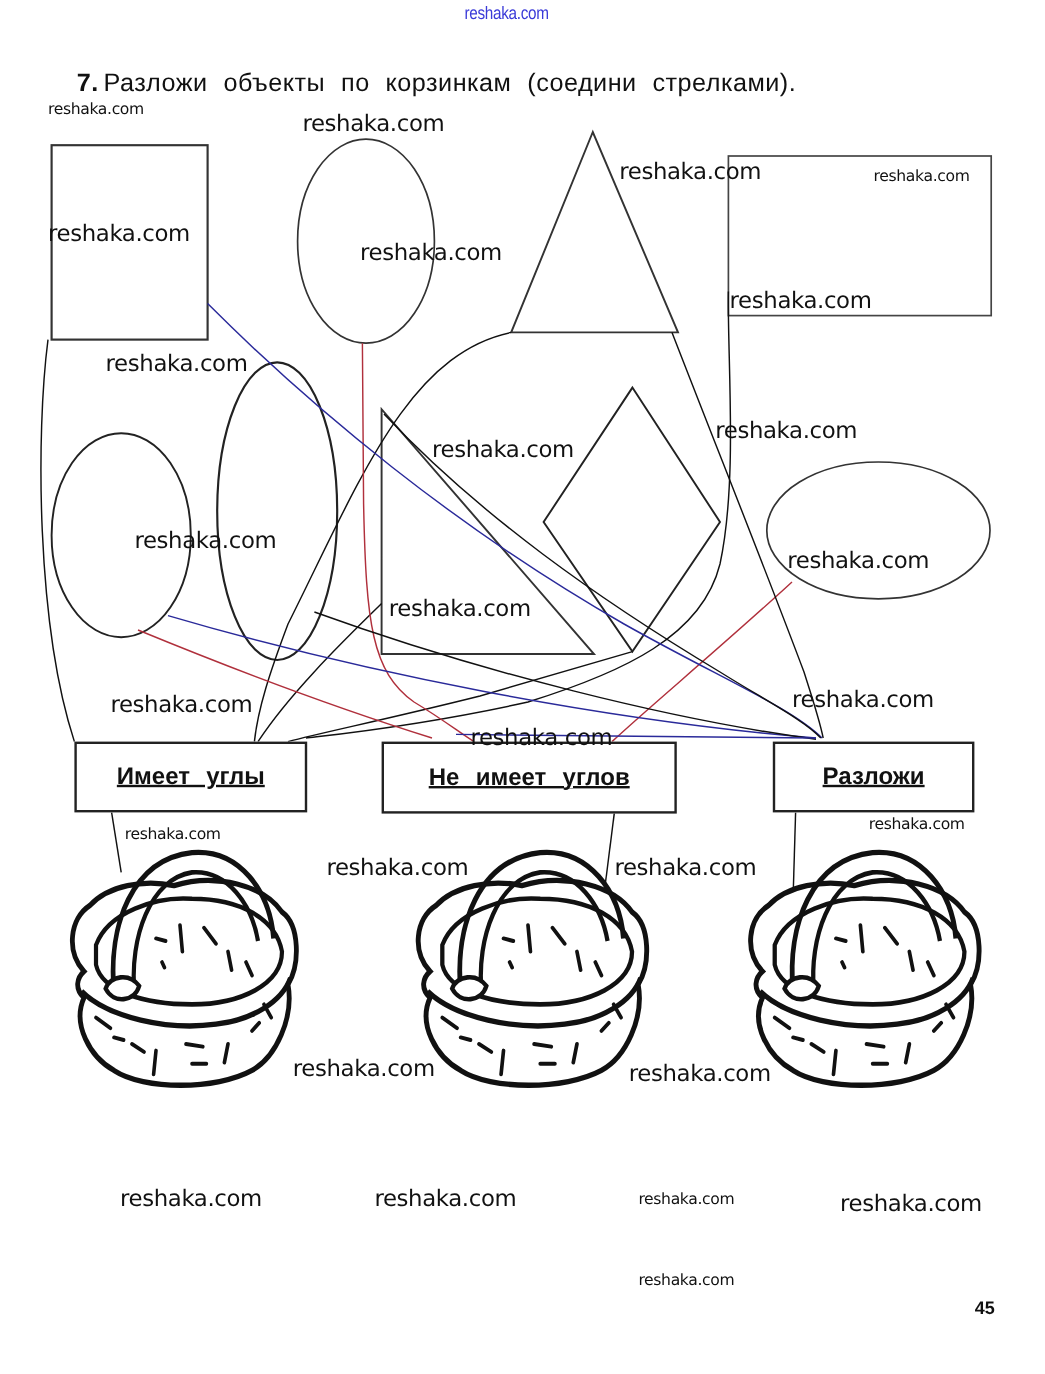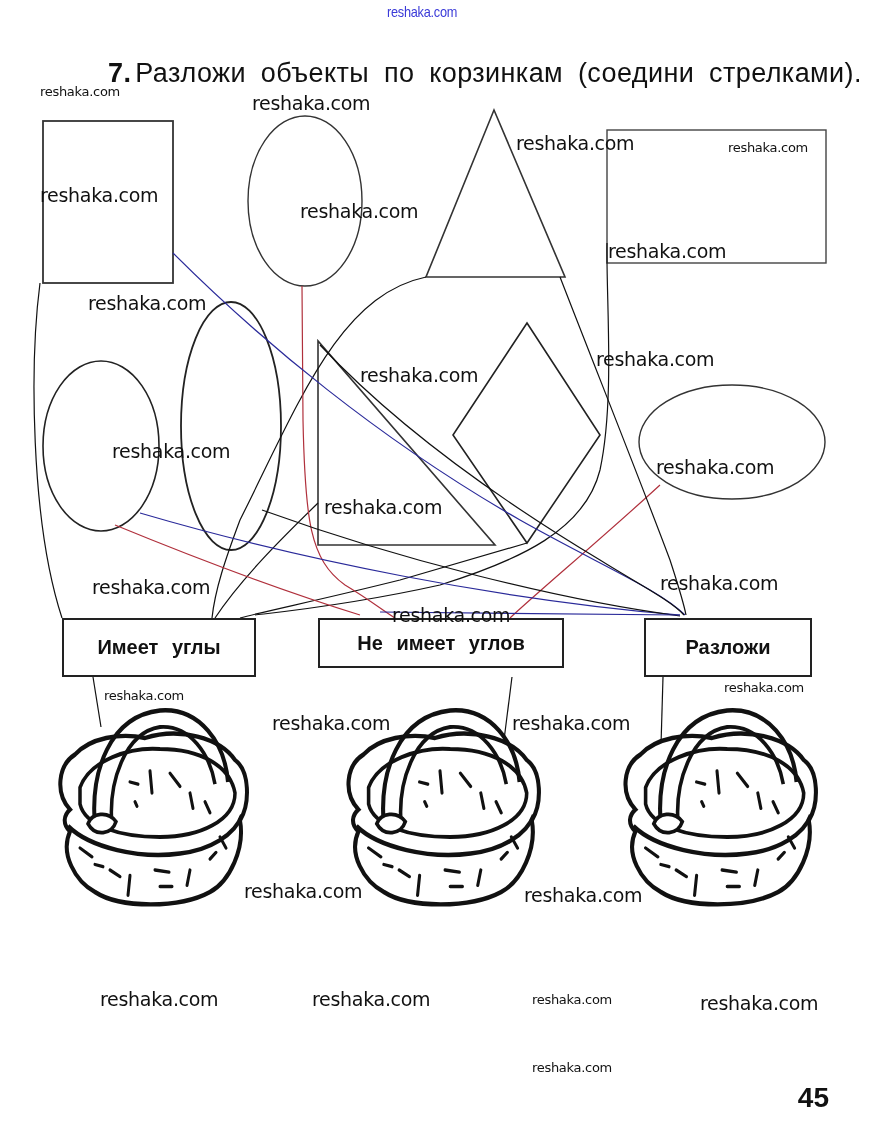--- a/index.html
+++ b/index.html
@@ -2,24 +2,24 @@
 <html><head>
   <meta charset="utf-8">
   <style>
     html, body { margin: 0; padding: 0; background: #ffffff; }
     body { width: 871px; height: 1145px; position: relative; overflow: hidden; font-family: "Liberation Sans", sans-serif; color: #111; }
     .abs { position: absolute; }
     .wm { position: absolute; font-family: "DejaVu Sans", sans-serif; color: #111; white-space: nowrap; letter-spacing: -0.3px; }
     .wm.big { font-size: 19px; }
     .wm.small { font-size: 13px; }
     .wm.top { font-size: 15px; color: #3a3ad8; font-family: "Liberation Sans Narrow", "Liberation Sans", sans-serif; transform: scaleX(0.85); transform-origin: left; }
-    .task { left: 64px; top: 58px; font-size: 27px; word-spacing: 7px; letter-spacing: 0.4px; margin-left: 44px; }
+    .task { left: 64px; top: 58px; font-size: 21px; word-spacing: 7px; letter-spacing: 0.4px; }
     .task b { font-weight: bold; margin-right: 4px; }
-    .cat-box { position: absolute; border: 2px solid #222; background: #fff; display: flex; align-items: center; justify-content: center; font-weight: bold; font-size: 20px; word-spacing: 8px; box-sizing: border-box; }
-    .page-num { right: 42px; top: 1082px; font-size: 28px; font-weight: bold; }
+    .cat-box { position: absolute; border: 2px solid #222; background: #fff; display: flex; align-items: center; justify-content: center; font-weight: bold; font-size: 20px; word-spacing: 8px; box-sizing: border-box; text-decoration: underline; }
+    .page-num { right: 42px; top: 1082px; font-size: 15px; font-weight: bold; }
     svg.canvas { position: absolute; left: 0; top: 0; }
   </style>
 </head>
 <body>
 
 <svg class="canvas" width="871" height="1145" viewBox="0 0 871 1145">
   <defs>
     <g id="basket">
 
       <path d="M20,95 C5,80 8,55 25,45 C40,30 70,25 95,30 C130,20 170,30 185,50 C200,60 200,90 190,105 C195,130 180,160 160,170 C130,185 70,185 45,170 C25,160 10,135 20,115 C12,108 14,100 20,95 Z" fill="#fff" stroke="#111" stroke-width="4"></path>
@@ -84,21 +84,21 @@
 
 <div class="wm top" style="left:387px; top:3px;">reshaka.com</div>
 
 <div class="abs task">
   <b>7.</b><span>Разложи объекты по корзинкам (соедини стрелками).</span>
 </div>
 
 <div class="cat-box" style="left:62px; top:618px; width:194px; height:59px;">
   <span>Имеет углы</span>
 </div>
-<div class="cat-box" style="left:318px; top:618px; width:246px; height:50px;">
+<div class="cat-box" style="left:318px; top:618px; width:246px; height:60px;">
   <span>Не имеет углов</span>
 </div>
 <div class="cat-box" style="left:644px; top:618px; width:168px; height:59px;">
   <span>Разложи</span>
 </div>
 
 <div class="wm small" style="left:40px; top:84px;">reshaka.com</div>
 <div class="wm big" style="left:252px; top:92px;">reshaka.com</div>
 <div class="wm big" style="left:516px; top:132px;">reshaka.com</div>
 <div class="wm small" style="left:728px; top:140px;">reshaka.com</div>

